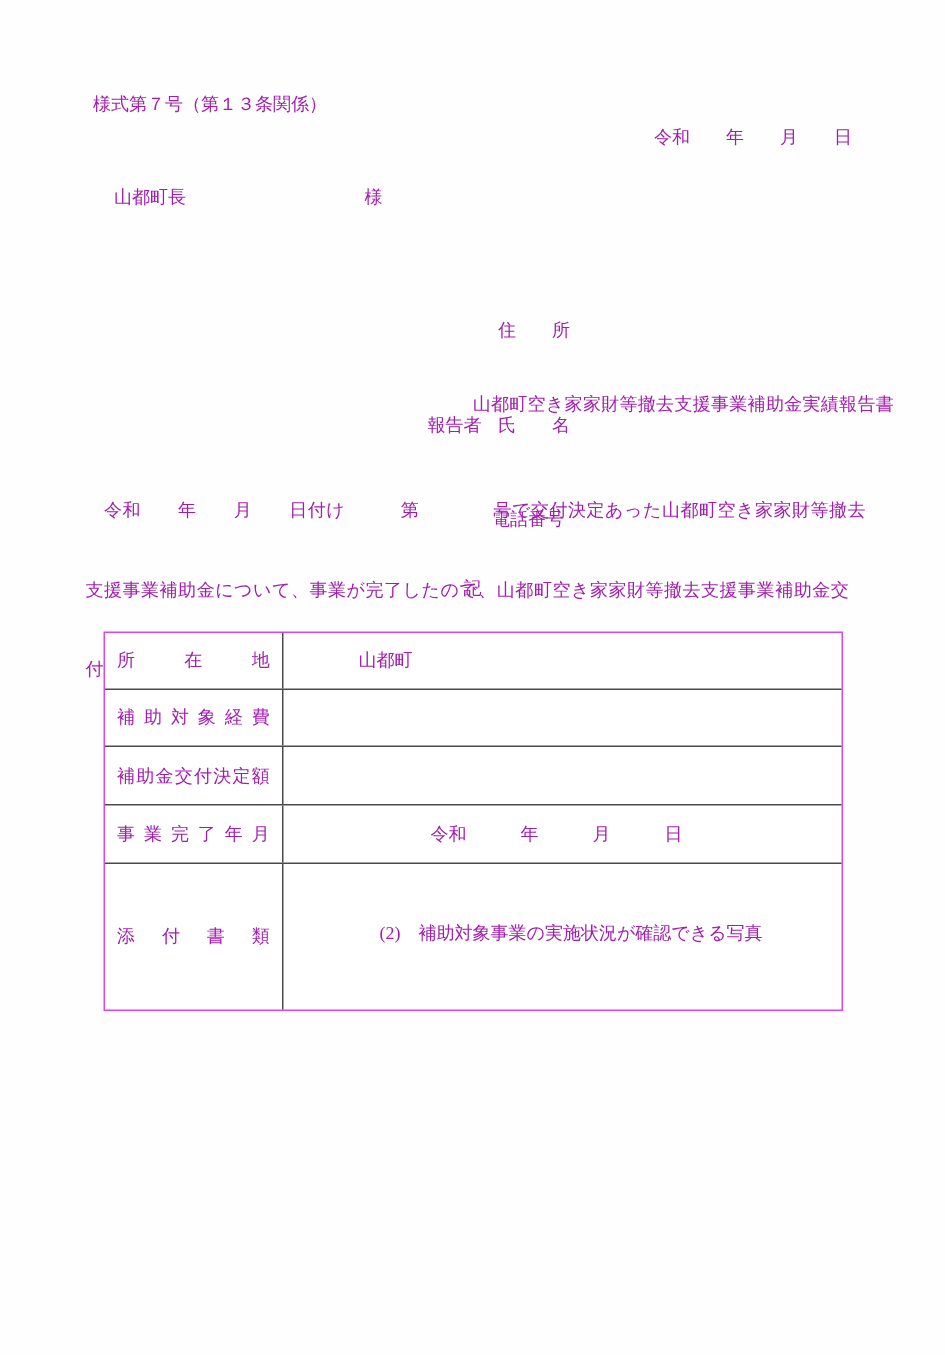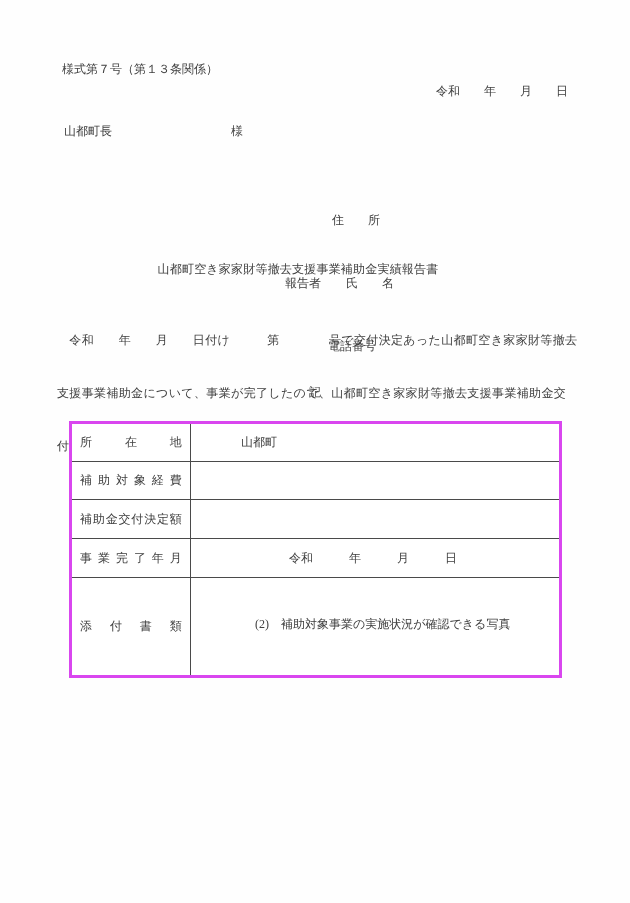--- a/index.html
+++ b/index.html
@@ -2,51 +2,51 @@
 <html><head>
 <meta charset="utf-8">
 <style>
   html, body { margin: 0; padding: 0; background: #ffffff; }
   .page {
     position: relative;
     width: 630px;
     height: 903px;
     background: #fefefe;
     font-family: "Liberation Serif", "DejaVu Serif", serif;
-    color: #404040;
+    color: #a21caf;
     font-size: 12px;
     overflow: hidden;
   }
   .abs { position: absolute; white-space: pre; }
 
   .form-number { left: 62px; top: 61px; line-height: 16px; }
   .issue-date { right: 62px; top: 83px; line-height: 16px; text-align: right; }
 
-  .addressee { left: 64px; top: 123px; line-height: 16px; display: flex; }
+  .addressee { left: 76px; top: 123px; line-height: 16px; display: flex; }
   .addressee .gap { display: inline-block; width: 119px; }
 
   .reporter { left: 285px; top: 168px; line-height: 21px; }
   .reporter .row { display: flex; }
   .reporter .glabel { width: 36px; }
-  .reporter .field { margin-left: 25px; text-align: right; }
+  .reporter .field { margin-left: 11px; text-align: right; }
   .reporter .indent { padding-left: 47px; }
   .reporter .indent-sm { padding-left: 43px; }
 
-  .doc-title { left: 0; top: 261px; width: 596px; text-align: center; line-height: 16px; letter-spacing: 0.2px; }
+  .doc-title { left: 0; top: 261px; width: 596px; text-align: right; line-height: 16px; letter-spacing: 0.2px; }
 
   .body-para { left: 57px; top: 299px; width: 514px; }
   .body-para .pline { line-height: 23px; letter-spacing: 0.35px; white-space: pre; }
 
   .record-marker { left: 0; top: 384px; width: 630px; text-align: center; line-height: 16px; }
 
   .report-table {
     position: absolute;
     left: 69px; top: 421px;
     width: 493px;
-    border: 3px solid #d946ef;
+    border: 1px solid #d946ef;
     box-sizing: border-box;
     background: #fff;
   }
   .trow { display: grid; grid-template-columns: 119px 1fr; box-sizing: border-box; border-bottom: 1px solid #4a4a4a; }
   .trow:last-child { border-bottom: none; }
   .r1 { height: 38px; }
   .r2 { height: 38px; }
   .r3 { height: 39px; gap: 41px; }
   .r4 { height: 39px; }
   .r5 { height: 97px; gap: 14px; }

